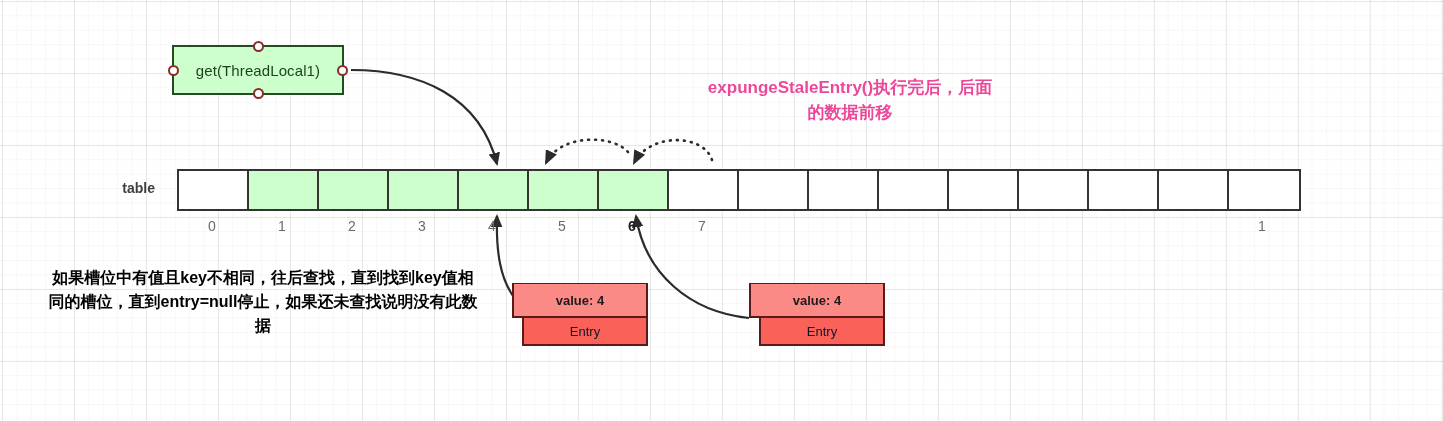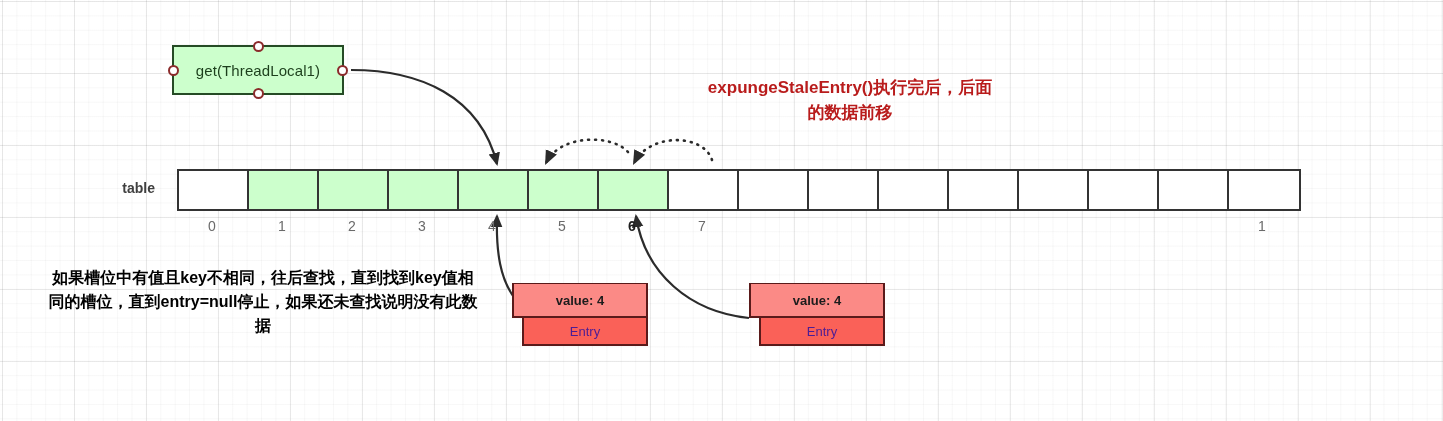--- a/index.html
+++ b/index.html
@@ -73,21 +73,21 @@
 
   
   #title {
     position: absolute;
     left: 700px;
     top: 76px;
     width: 300px;
     text-align: center;
     font-size: 17px;
     font-weight: bold;
-    color: #b91c1c;
+    color: #ec4899;
     line-height: 1.45;
   }
 
   
   #table-label {
     position: absolute;
     left: 85px;
     top: 180px;
     width: 70px;
     text-align: right;
@@ -167,21 +167,21 @@
     width: 126px;
     height: 28px;
     border: 2px solid #5a1a1a;
     border-top: none;
     box-sizing: border-box;
     background: #fa6158;
     display: flex;
     align-items: center;
     justify-content: center;
     font-size: 13px;
-    color: #4c1d95;
+    color: #0f172a;
   }
   #entry-1 { left: 512px; top: 283px; }
   #entry-2 { left: 749px; top: 283px; }
 </style>
 </head>
 <body>
 
 <div id="canvas"></div>
 
 <svg class="layer" id="svg-layer" viewBox="0 0 1443 421" width="1443" height="421">

